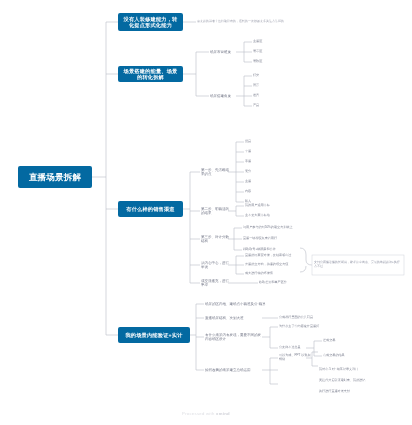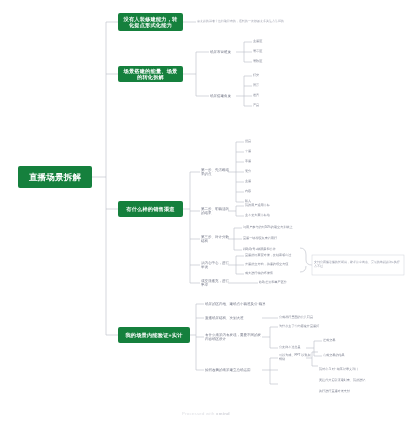--- a/index.html
+++ b/index.html
@@ -12,21 +12,21 @@
   }
   #canvas{position:absolute;inset:0;}
   svg.links{position:absolute;left:0;top:0;width:412px;height:425px;pointer-events:none;}
   .node{
     position:absolute;
     box-sizing:border-box;
     white-space:normal;
     line-height:1.25;
   }
   .nd-root,.nd-main{
-    background:#15803d;
+    background:#0369a1;
     color:#ffffff;
     border-radius:2px;
     font-weight:bold;
     display:flex;
     align-items:center;
     justify-content:center;
     text-align:center;
     padding:2px 3px;
     letter-spacing:0.2px;
   }

